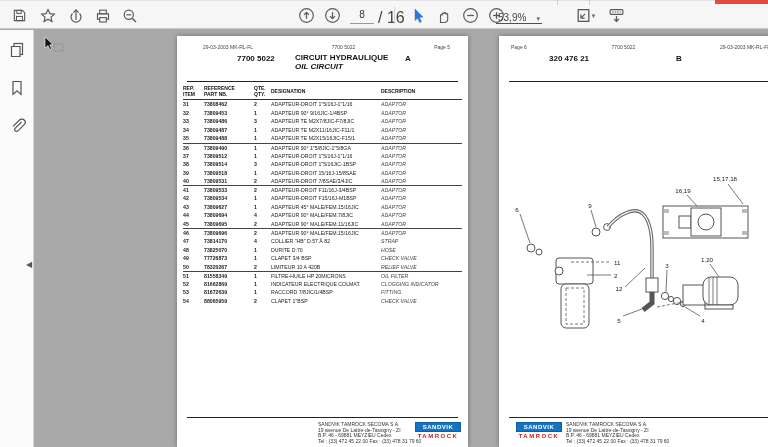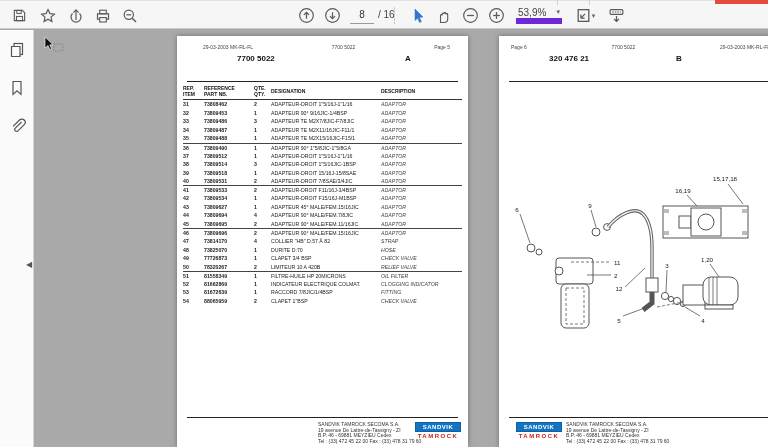--- a/index.html
+++ b/index.html
@@ -4,22 +4,22 @@
 <style>
   * { margin:0; padding:0; box-sizing:border-box; }
   html,body { width:768px; height:447px; overflow:hidden; font-family:"Liberation Sans",sans-serif; background:#a9a9a9; position:relative; }
 
   
   .toolbar { position:absolute; top:0; left:0; right:0; height:29px; background:#f6f6f6; border-bottom:1px solid #c9c9c9; border-top:1px solid #e2e2e2; z-index:30; }
   .tbtn { position:absolute; top:4px; width:21px; height:21px; display:flex; align-items:center; justify-content:center; border-radius:3px; }
   .tbtn svg { display:block; }
   .tsep { position:absolute; top:6px; width:1px; height:17px; background:#d2d2d2; }
   .pageinput { position:absolute; top:5px; left:350px; width:24px; height:18px; border:none; border-bottom:1px solid #9a9a9a; background:transparent; text-align:center; font-size:10px; color:#333; font-family:"Liberation Sans",sans-serif; }
-  .pagetotal { position:absolute; top:8px; left:378px; font-size:10px; color:#444; }
-  .zoomfield { position:absolute; top:5px; left:516px; width:46px; height:18px; border-bottom:6px solid #6d28d9; font-size:10px; color:#444; display:flex; align-items:center; justify-content:space-between; padding:0 2px; }
+  .pagetotal { position:absolute; top:8px; left:378px; font-size:16px; color:#444; }
+  .zoomfield { position:absolute; top:5px; left:496px; width:46px; height:18px; border-bottom:1px solid #6d28d9; font-size:10px; color:#444; display:flex; align-items:flex-end; justify-content:space-between; padding:0 2px; }
   .caret { font-size:7px; color:#666; }
   .redstrip { position:absolute; top:0; left:715px; width:53px; height:4px; background:#e44b3e; z-index:40; }
   .tabmark { position:absolute; top:0; width:1px; height:5px; background:#cfcfcf; z-index:35; }
 
   
   .sidebar { position:absolute; top:30px; left:0; bottom:0; width:34px; background:#fbfbfb; border-right:1px solid #d4d4d4; z-index:20; }
   .sbtn { width:24px; height:24px; margin:8px auto 14px auto; display:flex; align-items:center; justify-content:center; }
   .collapse { position:absolute; left:26px; top:230px; font-size:8px; color:#555; }
 
   
@@ -193,20 +193,24 @@
   <span class="collapse">◀</span>
 </div>
 
 <div class="page" id="pageL">
   <div class="meta">
     <span>29-03-2003 MK-RL-FL</span>
     <span>7700 5022</span>
     <span>Page 5</span>
   </div>
   <div class="pn" style="left:60px">7700 5022</div>
+  <div class="titles" style="left:118px">
+    <div>CIRCUIT HYDRAULIQUE</div>
+    <div class="en">OIL CIRCUIT</div>
+  </div>
   <div class="sect" style="left:228px">A</div>
   <div class="rule top"></div>
 
   <div class="thead">
     <div>
         <div>REP.</div>
         <div>ITEM</div>
       </div>
     <div>
         <div>REFERENCE</div>

